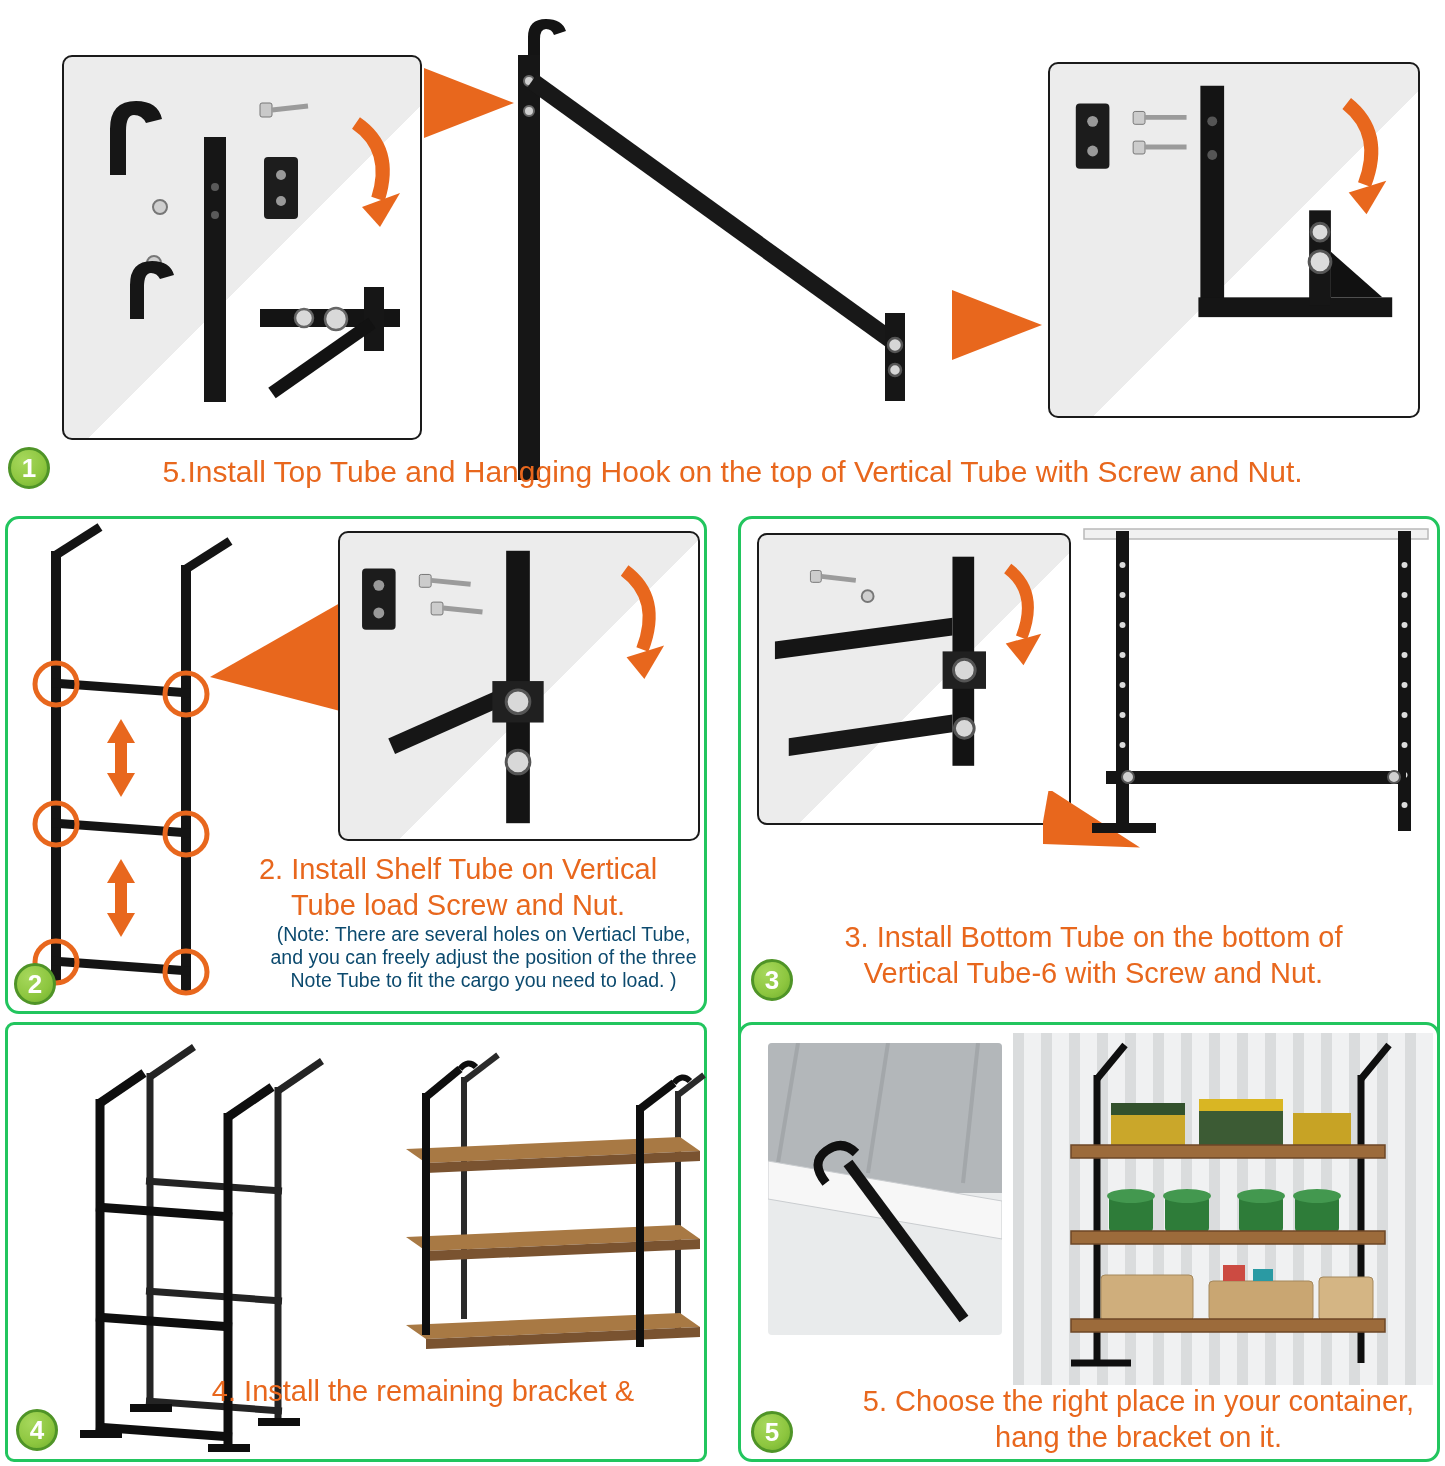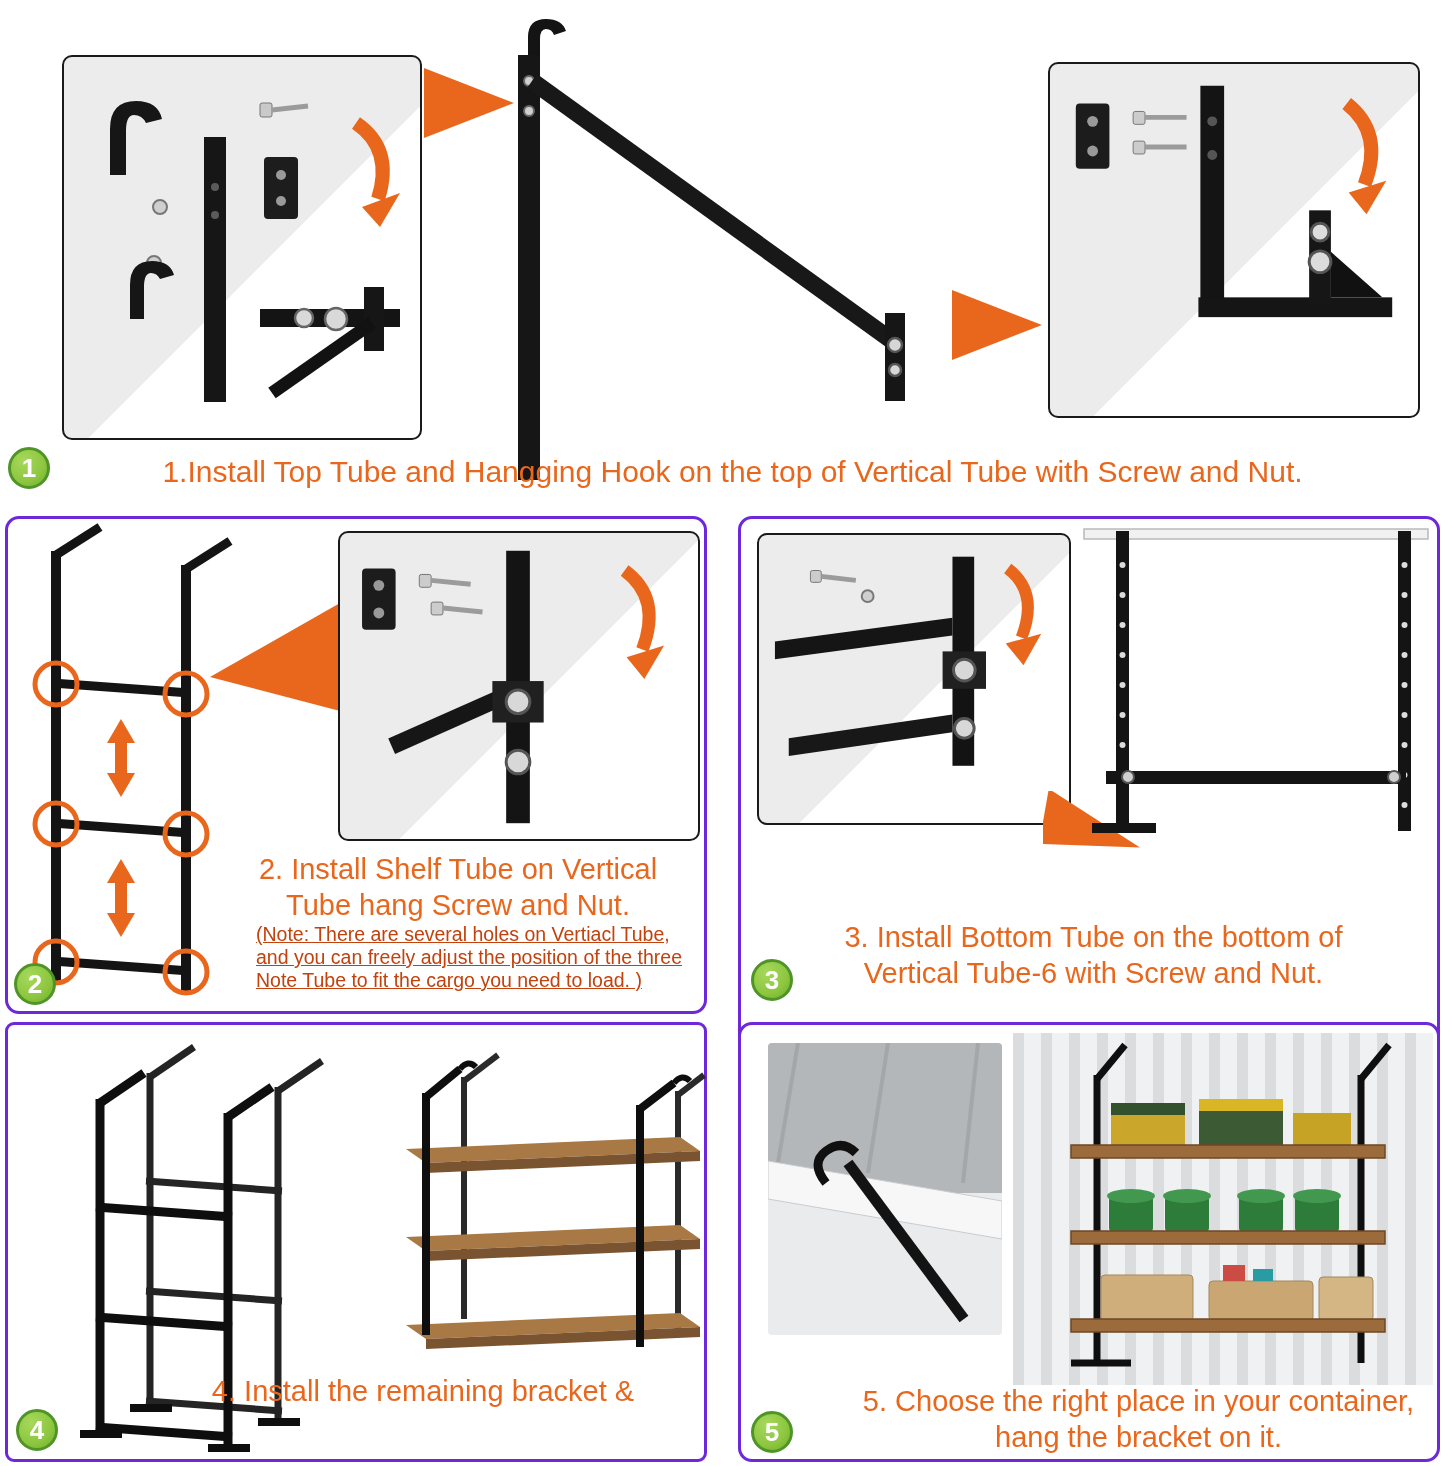--- a/index.html
+++ b/index.html
@@ -10,21 +10,21 @@
   #page {
     position: relative;
     width: 1445px;
     height: 1466px;
     background: #ffffff;
     overflow: hidden;
   }
   .abs { position: absolute; }
   .panel {
     position: absolute;
-    border: 3px solid #6d28d9;
+    border: 3px solid #22c55e;
     border-radius: 14px;
     background: #ffffff;
   }
   .inset {
     position: absolute;
     border: 2px solid #1a1a1a;
     border-radius: 10px;
     background: linear-gradient(135deg, #ececec 55%, #ffffff 55%);
     overflow: hidden;
   }
@@ -43,25 +43,24 @@
   .caption {
     position: absolute;
     color: #E8671D;
     font-size: 29px;
     line-height: 1.25;
     text-align: center;
   }
   .caption.big { font-size: 30px; }
   .note {
     position: absolute;
-    color: #c2410c;
+    color: #0c4a6e;
     font-size: 19.5px;
     line-height: 1.18;
-    text-align: left;
-    text-decoration: underline;
+    text-align: center;
   }
   .wedge { position: absolute; }
   .title-wrap { position: absolute; left: 545px; top: 4px; width: 600px; height: 74px; }
 </style>
 </head>
 <body>
 
 <div id="page">
 
   <div class="abs" style="left:0;top:0;width:1445px;height:510px;">
@@ -133,21 +132,21 @@
         <polygon points="284,236 336,236 284,190" fill="#111111"></polygon>
         <circle cx="273" cy="200" r="11" fill="#dcdcdc" stroke="#555" stroke-width="3"></circle>
         <circle cx="273" cy="170" r="9" fill="#dcdcdc" stroke="#555" stroke-width="3"></circle>
       </svg>
     </div>
 
     <div class="badge" style="left:8px;top:447px;">
       <span>1</span>
     </div>
     <div class="caption big" style="left:60px;top:453px;width:1345px;">
-      <span>1.Install Top Tube and Hangging Hook on the top of Vertical Tube with Screw and Nut.</span>
+      <span>5.Install Top Tube and Hangging Hook on the top of Vertical Tube with Screw and Nut.</span>
     </div>
   </div>
 
   <div class="panel" style="left:5px;top:516px;width:702px;height:498px;">
     <svg class="wedge" style="left:0;top:4px;" width="250" height="486" viewBox="0 0 250 486">
       <g stroke="#141414">
         <line x1="48" y1="28" x2="48" y2="462" stroke-width="10"></line>
         <line x1="178" y1="42" x2="178" y2="470" stroke-width="10"></line>
         <line x1="48" y1="32" x2="92" y2="4" stroke-width="9"></line>
         <line x1="178" y1="46" x2="222" y2="18" stroke-width="9"></line>
@@ -193,21 +192,21 @@
         <circle cx="180" cy="232" r="12" fill="#d8d8d8" stroke="#555" stroke-width="3"></circle>
         <g>
           <path d="M288,38 Q326,66 306,118" fill="none" stroke="#E8671D" stroke-width="13"></path>
           <polygon points="290,126 328,114 308,148" fill="#E8671D"></polygon>
         </g>
       </svg>
     </div>
 
     <div class="caption" style="left:250px;top:332px;width:400px;">
       <div>2. Install Shelf Tube on Vertical</div>
-      <div>Tube hang Screw and Nut.</div>
+      <div>Tube load Screw and Nut.</div>
     </div>
     <div class="note" style="left:248px;top:404px;width:455px;">
       <div>(Note: There are several holes on Vertiacl Tube,</div>
       <div>and you can freely adjust the position of the three</div>
       <div>Note Tube to fit the cargo you need to load. )</div>
     </div>
     <div class="badge" style="left:6px;top:444px;">
       <span>2</span>
     </div>
   </div>

